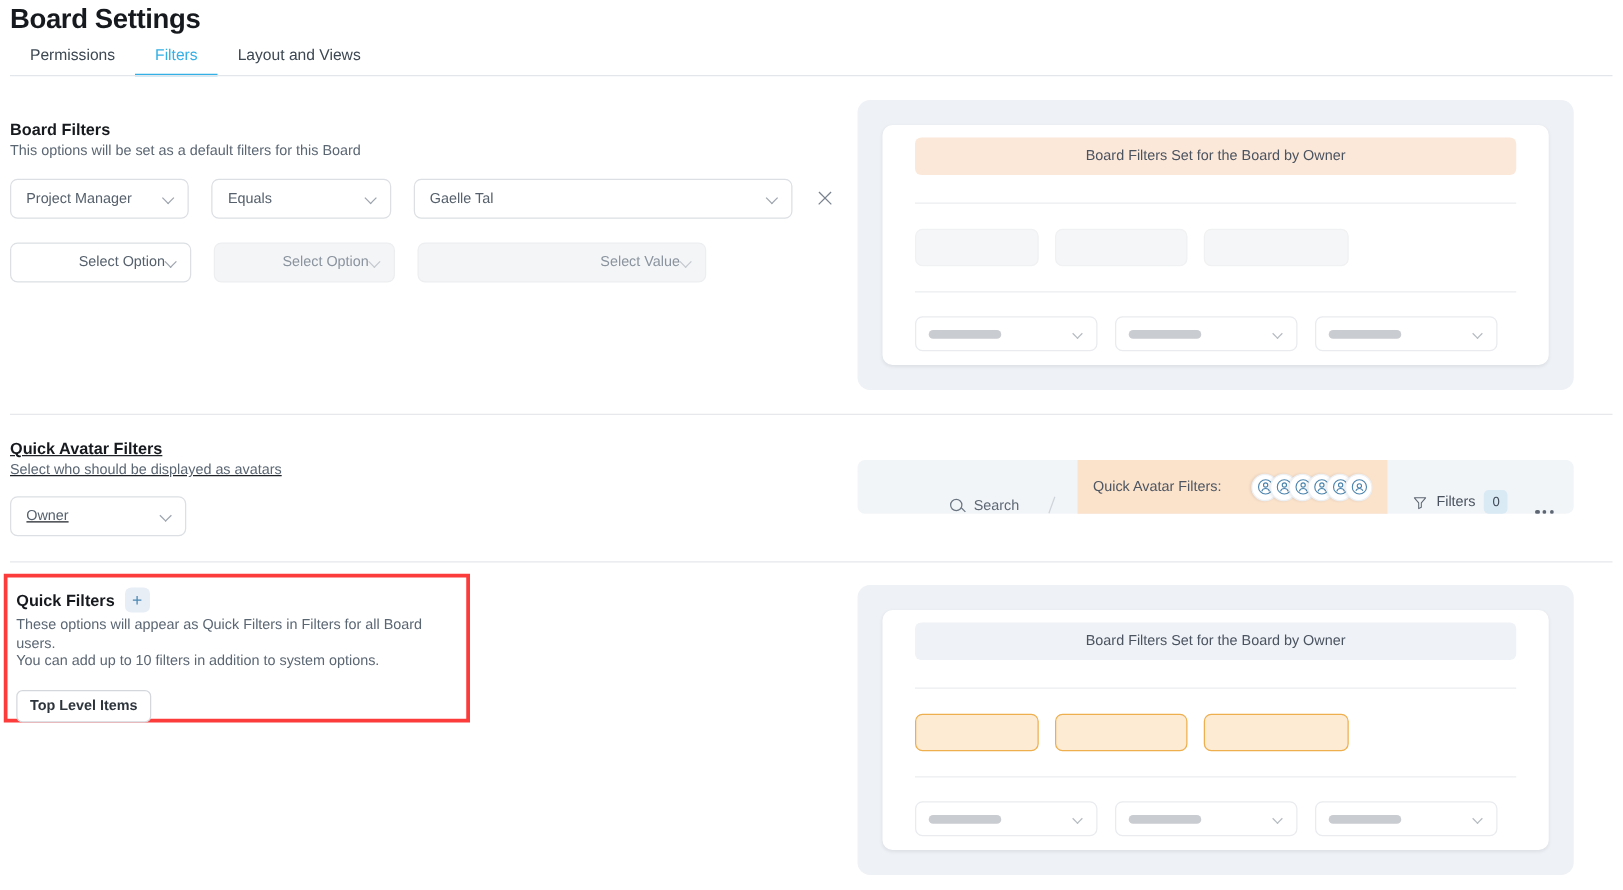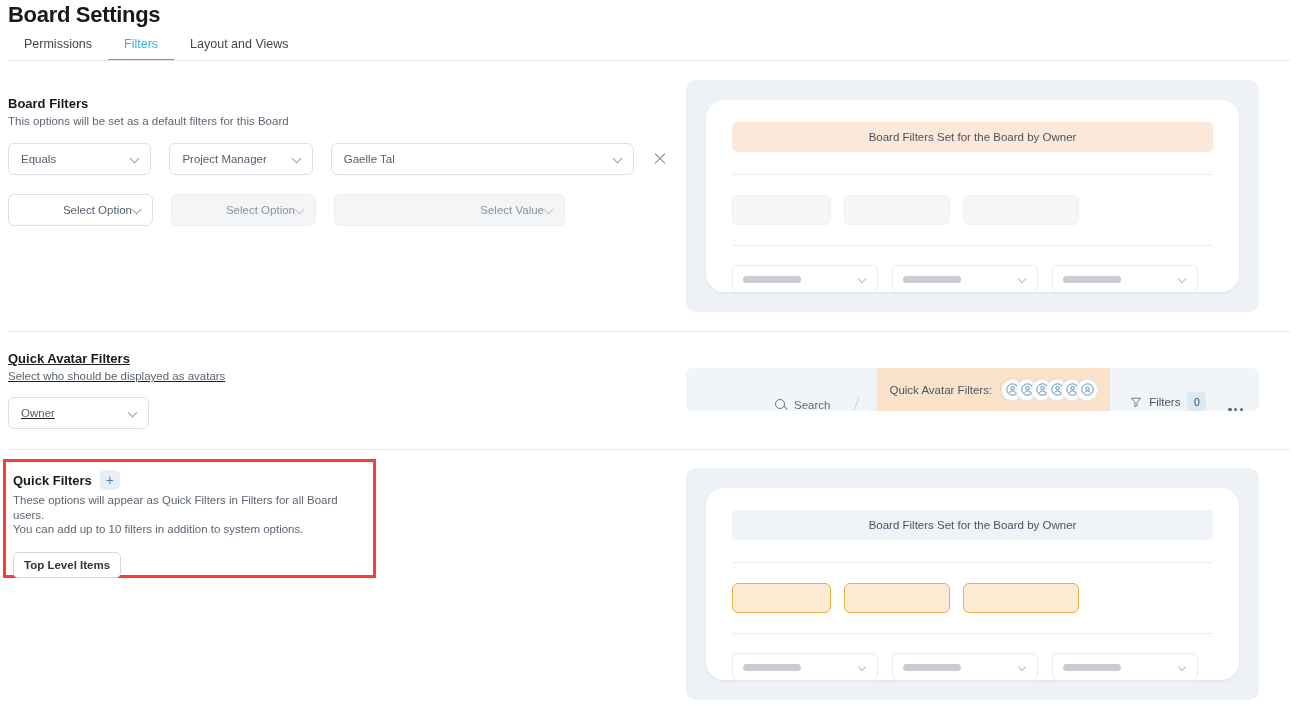--- a/index.html
+++ b/index.html
@@ -100,23 +100,23 @@
 
   
   .divider { position: absolute; height: 1px; background: #e6e8eb; }
 
   
   .preview-outer {
     position: absolute; background: #eef1f5; border-radius: 10px;
   }
   .preview-inner {
     position: absolute; left: 20px; right: 20px; top: 20px; bottom: 20px;
-    background: #ffffff; border-radius: 18px;
+    background: #ffffff; border-radius: 8px;
     box-shadow: 0 1px 3px rgba(20,30,45,.07);
-    padding: 22px 26px;
+    padding: 10px 26px;
   }
   .pv-banner {
     height: 30px; border-radius: 5px;
     display: flex; align-items: center; justify-content: center;
     font-size: 11.5px; color: #4a5360;
   }
   .pv-banner.peach { background: #fce8d9; }
   .pv-banner.bluegrey { background: #eff2f6; }
   .pv-rule { height: 1px; background: #ebedf0; }
   .pv-chips { display: flex; gap: 13px; }
@@ -162,21 +162,21 @@
   }
   .ab-slash {
     margin: 0 16px 0 22px; width: 9px; height: 14px; position: relative;
   }
   .ab-slash::before {
     content: ""; position: absolute; left: 4px; top: 0;
     width: 1.2px; height: 14px; background: #cfd4da; transform: rotate(20deg);
   }
   .ab-avatars-zone {
     background: #fbe2cb; align-self: stretch;
-    display: flex; align-items: center; gap: 9px; padding: 0 12px;
+    display: flex; align-items: center; gap: 24px; padding: 0 12px;
   }
   .ab-label { font-size: 11.5px; color: #4d5662; white-space: nowrap; }
   .avatars { display: flex; align-items: center; }
   .avatar {
     width: 22px; height: 22px; border-radius: 50%;
     background: #ffffff; border: 1px solid #eef1f4;
     margin-left: -7px; position: relative;
     display: flex; align-items: center; justify-content: center;
     box-shadow: -1px 0 2px rgba(30,40,55,.10);
   }
@@ -212,25 +212,25 @@
   <div class="tabs-rule"></div>
 
   <div class="section" style="left:8px; top:96px; width:660px;">
     <div class="sec-head">
       <span>Board Filters</span>
     </div>
     <div class="sec-sub">This options will be set as a default filters for this Board</div>
 
     <div class="filter-row" style="margin-top:14px;">
       <div class="sel" style="width:145px;">
+        <span class="sel-label">Project Manager</span>
+        <span class="chev"></span>
+      </div>
+      <div class="sel" style="width:145px;">
         <span class="sel-label">Equals</span>
-        <span class="chev"></span>
-      </div>
-      <div class="sel" style="width:145px;">
-        <span class="sel-label">Project Manager</span>
         <span class="chev"></span>
       </div>
       <div class="sel" style="width:307px;">
         <span class="sel-label">Gaelle Tal</span>
         <span class="chev"></span>
       </div>
       <div class="x-btn"></div>
     </div>
 
     <div class="filter-row" style="margin-top:19px;text-align:right;">

